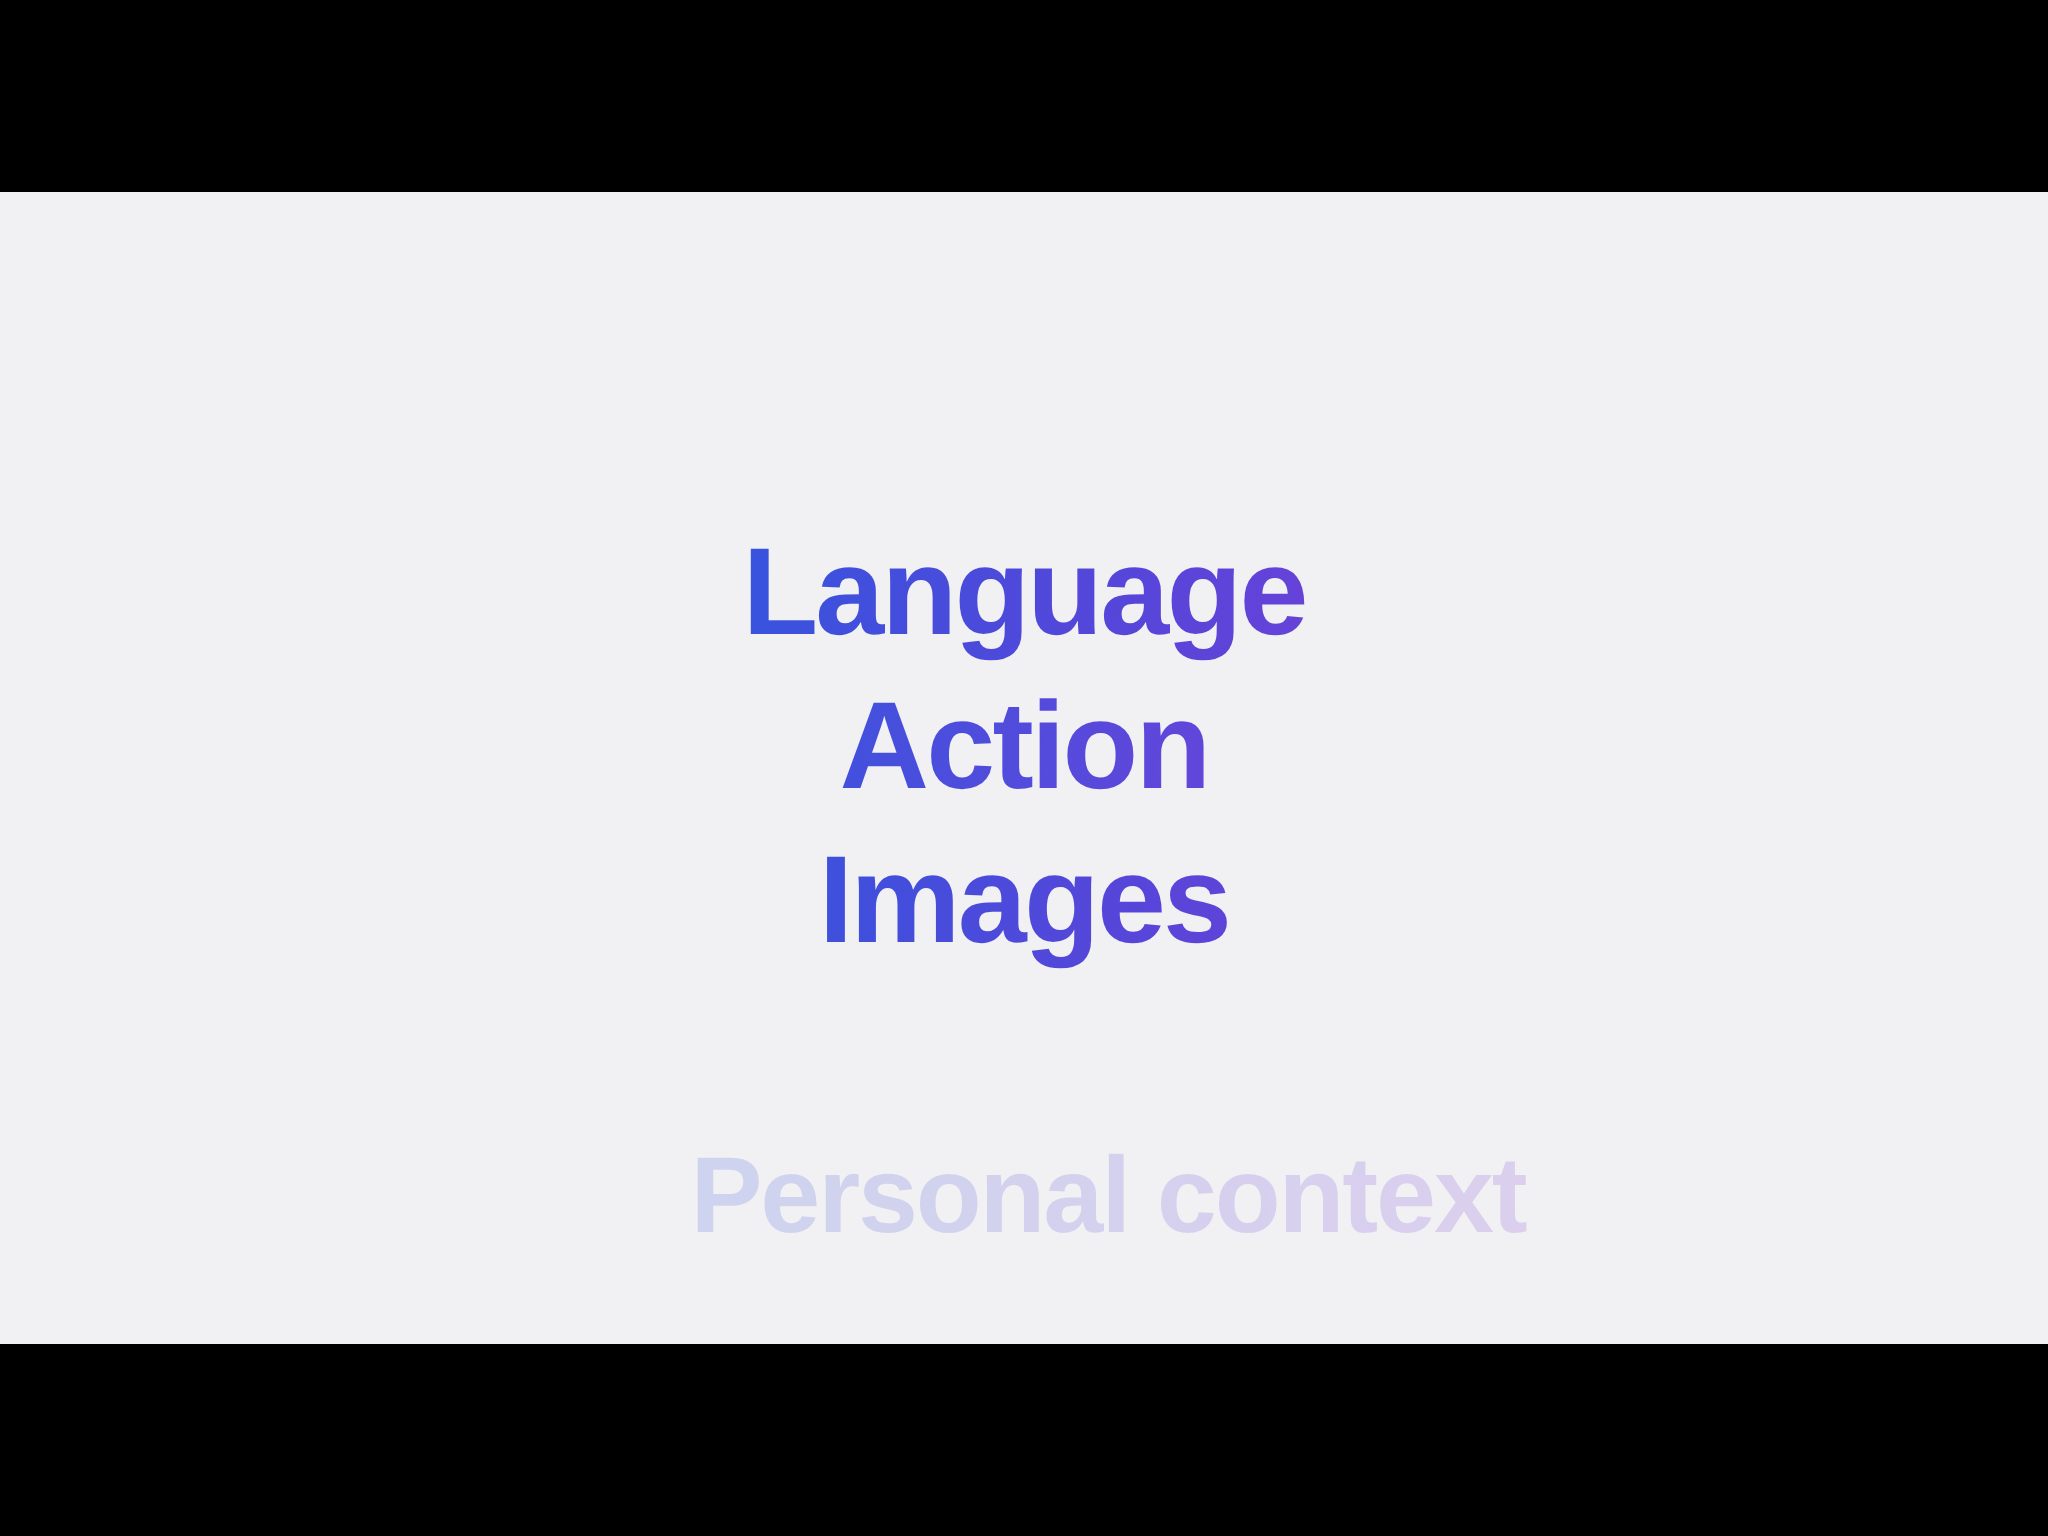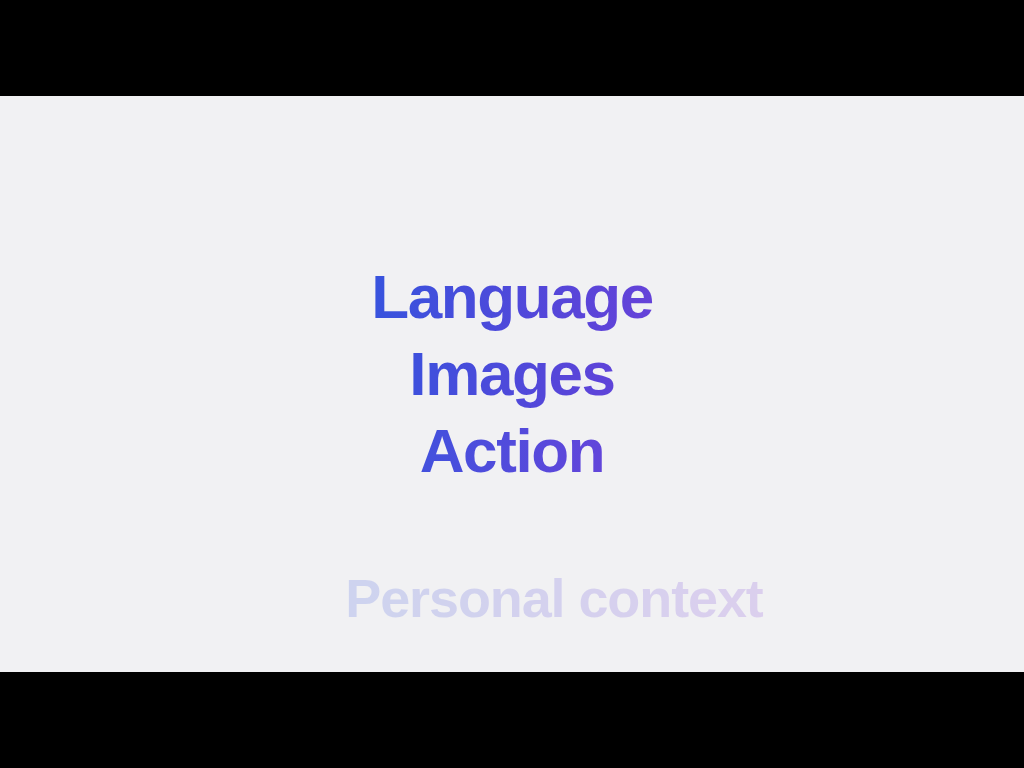--- a/index.html
+++ b/index.html
@@ -134,23 +134,23 @@
 <div class="screen">
 
   <div class="letterbox top"></div>
 
   <div class="stage">
 
     <div class="capability-stack">
 
       <span class="capability-line">Language</span>
 
+      <span class="capability-line accent-bright">Action</span>
+
       <span class="capability-line">Images</span>
-
-      <span class="capability-line accent-bright">Action</span>
 
     </div>
 
     <div class="context-line-wrap">
       <span class="context-line" style="opacity: 0.19;">Personal context</span>
     </div>
 
   </div>
 
   <div class="letterbox bottom"></div>

